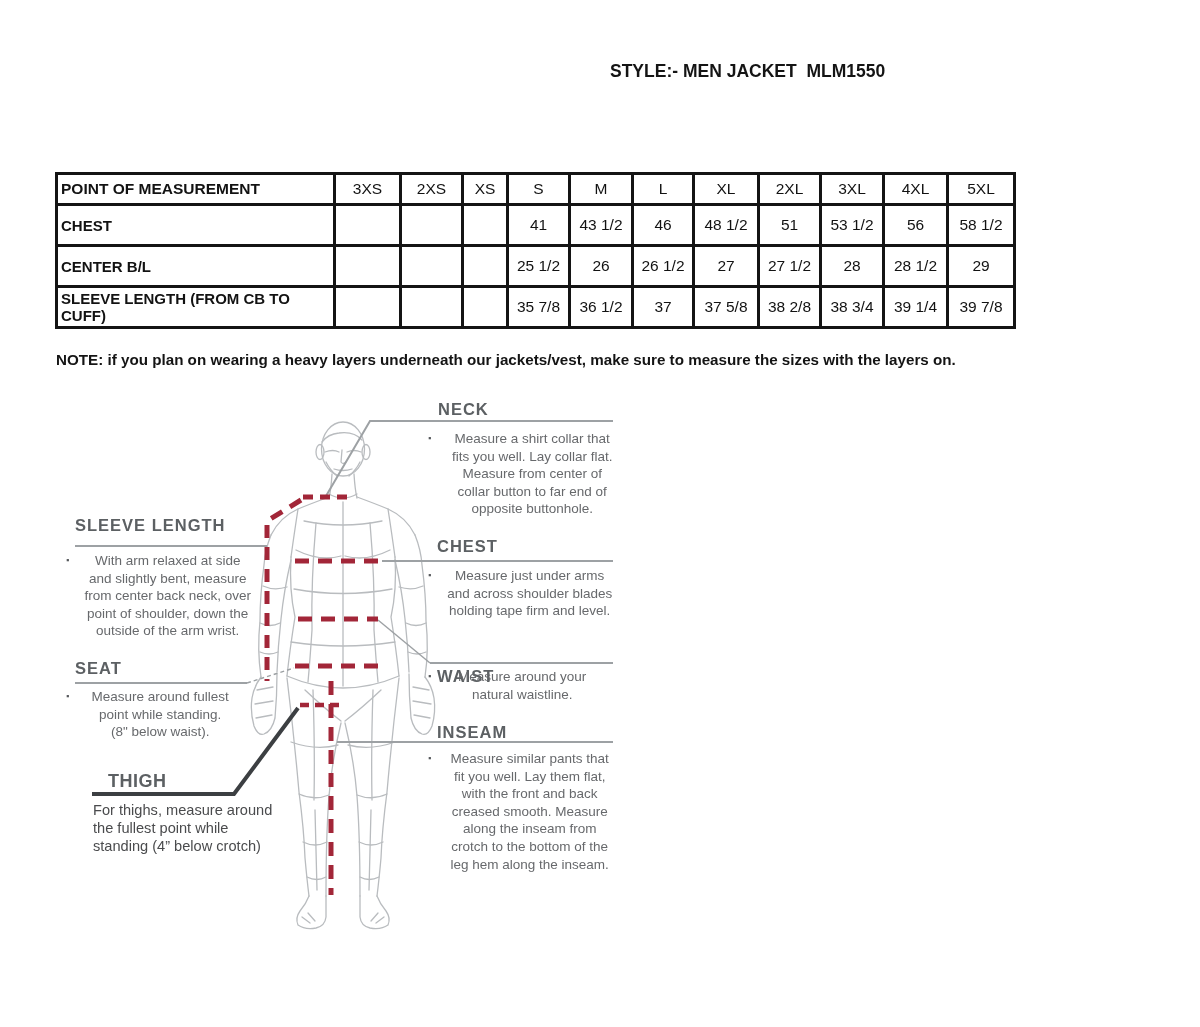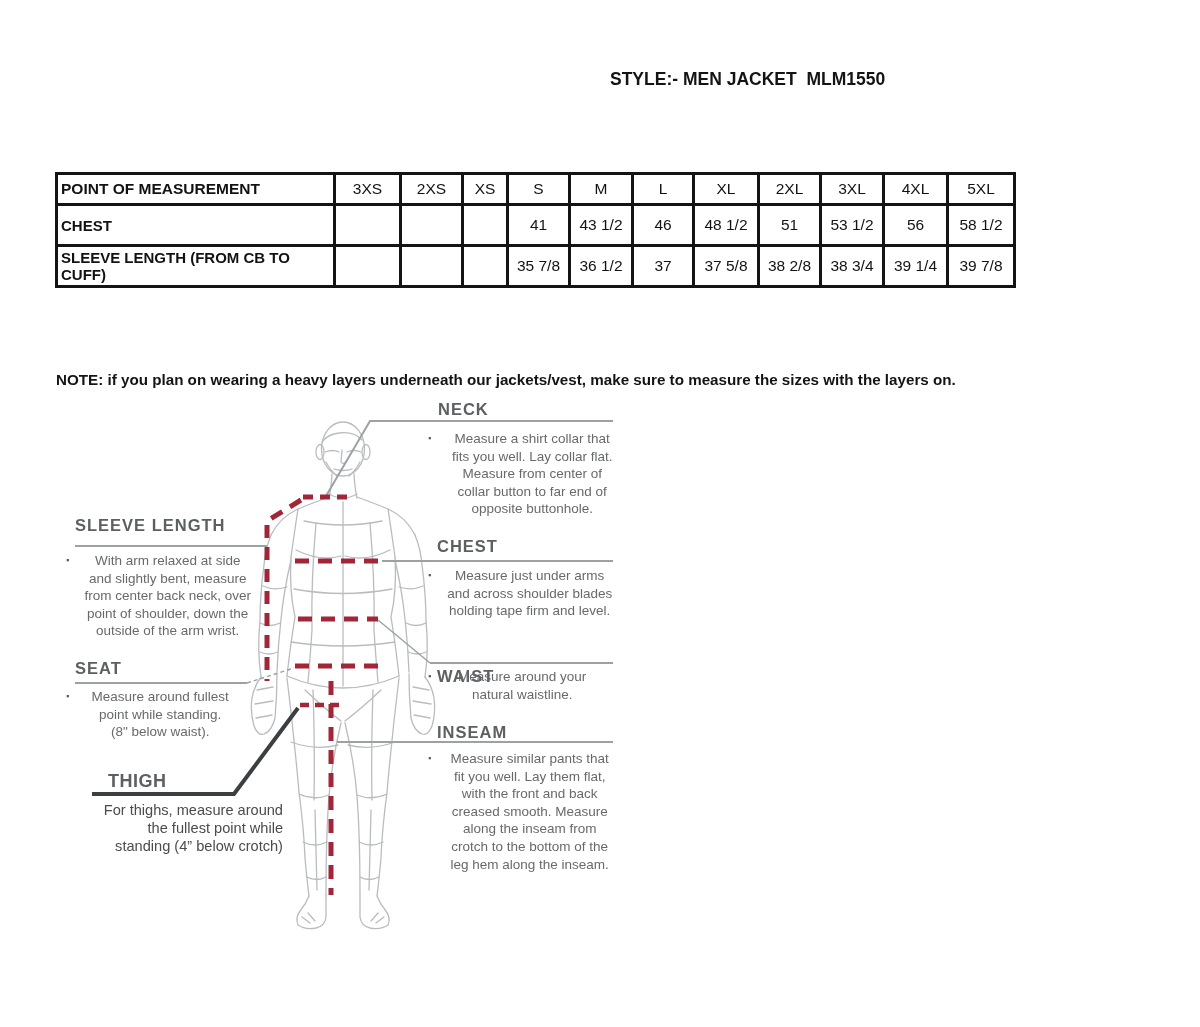--- a/index.html
+++ b/index.html
@@ -1,55 +1,55 @@
 <!DOCTYPE html>
 <html><head>
 <meta charset="utf-8">
 <style>
   html,body{margin:0;padding:0;background:#fff;}
   .page{position:relative;width:1200px;height:1027px;background:#ffffff;
         font-family:"Liberation Sans",sans-serif;overflow:hidden;}
 
   
-  .doc-title{position:absolute;left:610px;top:69px;font-weight:bold;font-size:17.5px;
+  .doc-title{position:absolute;left:610px;top:61px;font-weight:bold;font-size:17.5px;
              color:#141414;white-space:pre;text-align:right;}
 
   
   .size-table{position:absolute;left:55px;top:172px;width:958px;border-collapse:collapse;
               table-layout:fixed;color:#121212;border-radius:12px;}
   .size-table th,.size-table td{border:3px solid #141414;text-align:center;vertical-align:middle;
               padding:0;overflow:hidden;}
   .size-table th{font-size:15.5px;font-weight:normal;}
   .size-table td{font-size:15.5px;font-weight:normal;}
   .size-table th.pom,.size-table td.rowlabel{text-align:left;padding-left:3px;font-weight:bold;}
   .size-table td.rowlabel{font-size:15px;}
   .size-table thead tr{height:31px;}
   .size-table tbody tr{height:41px;}
 
   
-  .note{position:absolute;left:56px;top:351px;font-size:15.2px;font-weight:bold;color:#141414;margin-top:20px;}
+  .note{position:absolute;left:56px;top:351px;font-size:15.2px;font-weight:bold;color:#141414;}
 
   
   .guide{position:absolute;left:58px;top:390px;width:570px;height:545px;}
   .guide svg{position:absolute;left:0;top:0;}
   .lbl-title{position:absolute;font-size:16.5px;font-weight:bold;letter-spacing:1px;
              color:#5c6063;line-height:1;}
   .lbl-wrap{position:absolute;display:flex;gap:6px;}
   .bullet{font-size:9px;line-height:17px;color:#54575a;flex:none;}
   .lbl-desc{font-size:13.5px;line-height:17.6px;color:#67696c;white-space:pre-line;text-align:center;}
   .thigh-desc{position:absolute;font-size:14.6px;line-height:17.8px;color:#4a4b4d;white-space:pre-line;}
 
   .t-neck{left:380px;top:11px;}    .d-neck{left:370px;top:40px;}
   .t-sleeve{left:17px;top:127px;}  .d-sleeve{left:8px;top:162px;}
   .t-chest{left:379px;top:148px;}  .d-chest{left:370px;top:177px;}
   .t-waist{left:379px;top:250px;margin-top:28px;}  .d-waist{left:370px;top:278px;}
   .t-seat{left:17px;top:270px;}    .d-seat{left:8px;top:298px;}
   .t-inseam{left:379px;top:334px;} .d-inseam{left:370px;top:360px;}
   .t-thigh{left:50px;top:382px;font-size:18px;letter-spacing:0.5px;}
-  .thigh-desc{left:35px;top:412px;width:190px;text-align:right;}
+  .thigh-desc{left:35px;top:412px;width:190px;}
 </style>
 </head>
 <body>
 
 <div class="page">
 
   <div class="doc-title">STYLE:- MEN JACKET  MLM1550</div>
 
   <table class="size-table">
     <colgroup>
@@ -89,20 +89,34 @@
         <td></td>
         <td></td>
         <td>41</td>
         <td>43 1/2</td>
         <td>46</td>
         <td>48 1/2</td>
         <td>51</td>
         <td>53 1/2</td>
         <td>56</td>
         <td>58 1/2</td>
+      </tr>
+      <tr>
+        <td class="rowlabel">CENTER B/L</td>
+        <td></td>
+        <td></td>
+        <td></td>
+        <td>25 1/2</td>
+        <td>26</td>
+        <td>26 1/2</td>
+        <td>27</td>
+        <td>27 1/2</td>
+        <td>28</td>
+        <td>28 1/2</td>
+        <td>29</td>
       </tr>
       <tr>
         <td class="rowlabel">SLEEVE LENGTH (FROM CB TO CUFF)</td>
         <td></td>
         <td></td>
         <td></td>
         <td>35 7/8</td>
         <td>36 1/2</td>
         <td>37</td>
         <td>37 5/8</td>

